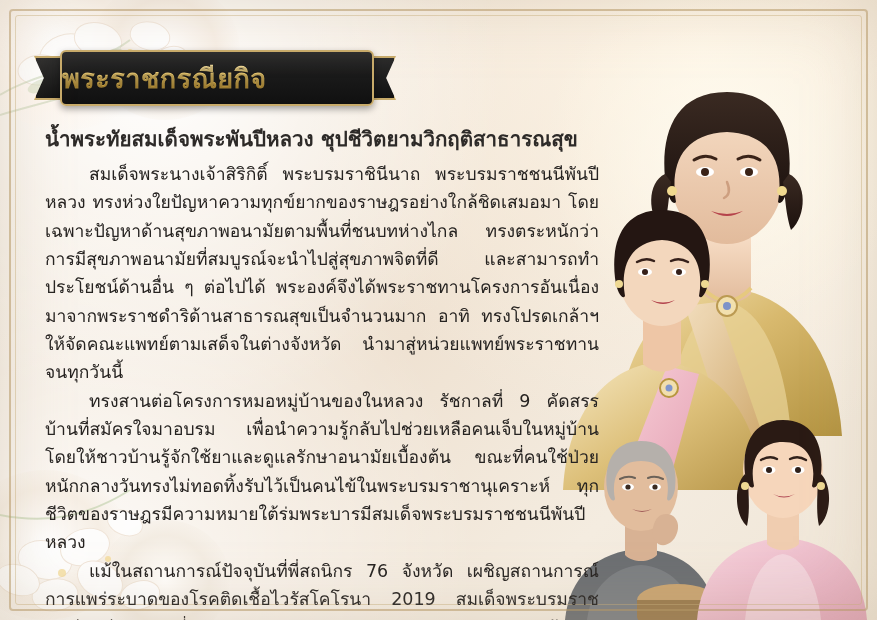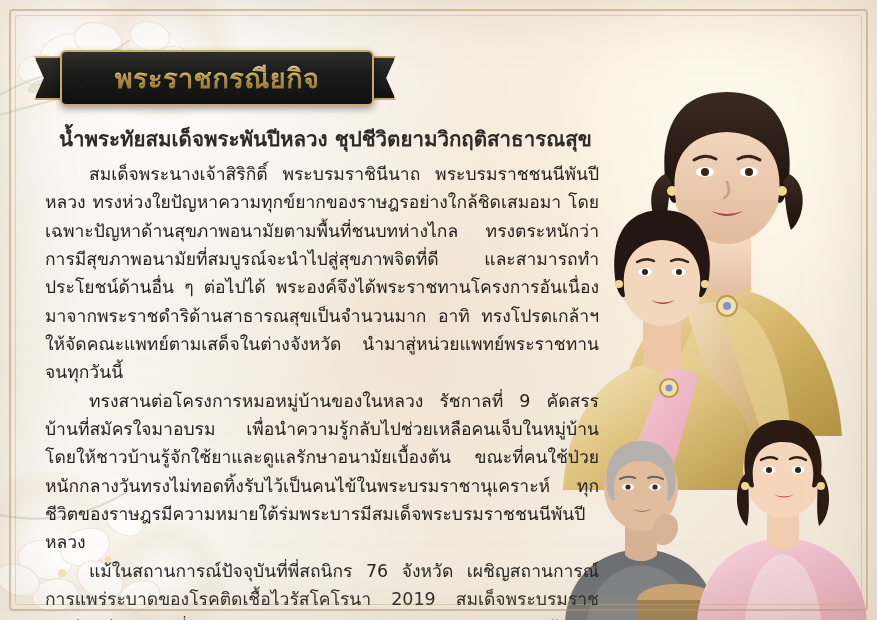--- a/index.html
+++ b/index.html
@@ -34,39 +34,39 @@
     content:"";position:absolute;inset:4px;border:1px solid rgba(199,172,120,.45);border-radius:3px;
   }
 
   
   .banner-wrap{position:absolute;left:60px;top:50px;width:310px;height:56px;}
   .banner{
     position:absolute;left:0;top:0;width:310px;height:52px;
     background:linear-gradient(180deg,#2c2c2c 0%,#1a1a1a 45%,#101010 100%);
     border:2px solid #c8ab6a;border-radius:6px;
     box-shadow:0 3px 7px rgba(0,0,0,.35);
-    display:flex;align-items:center;justify-content:center;
+    display:flex;align-items:center;justify-content:flex-start;
   }
   .banner .ttl{
     font-size:27px;font-weight:bold;letter-spacing:.5px;
     background:linear-gradient(180deg,#fff3c9 0%,#e7c66e 40%,#c39a3c 70%,#f2dd9f 100%);
     -webkit-background-clip:text;background-clip:text;color:transparent;
     text-shadow:0 1px 0 rgba(0,0,0,.2);
   }
   .ribbon-l,.ribbon-r{
     position:absolute;top:6px;width:34px;height:40px;
     background:linear-gradient(180deg,#2a2a2a,#121212);
     border:2px solid #c8ab6a;
   }
   .ribbon-l{left:-26px;clip-path:polygon(0 0,100% 0,100% 100%,0 100%,26% 50%);}
   .ribbon-r{right:-26px;clip-path:polygon(0 0,100% 0,74% 50%,100% 100%,0 100%);}
 
   
   .headline{
-    position:absolute;left:59px;top:126px;width:560px;
+    position:absolute;left:45px;top:126px;width:560px;
     font-size:20.5px;font-weight:bold;color:#2d2a28;line-height:1.35;
   }
 
   
   .body-text{
     position:absolute;left:45px;top:160px;width:570px;
     font-size:17.5px;line-height:1.62;color:#262321;text-align:justify;
   }
   .body-text p{margin:0 16px 0 0;text-indent:44px;}
 

